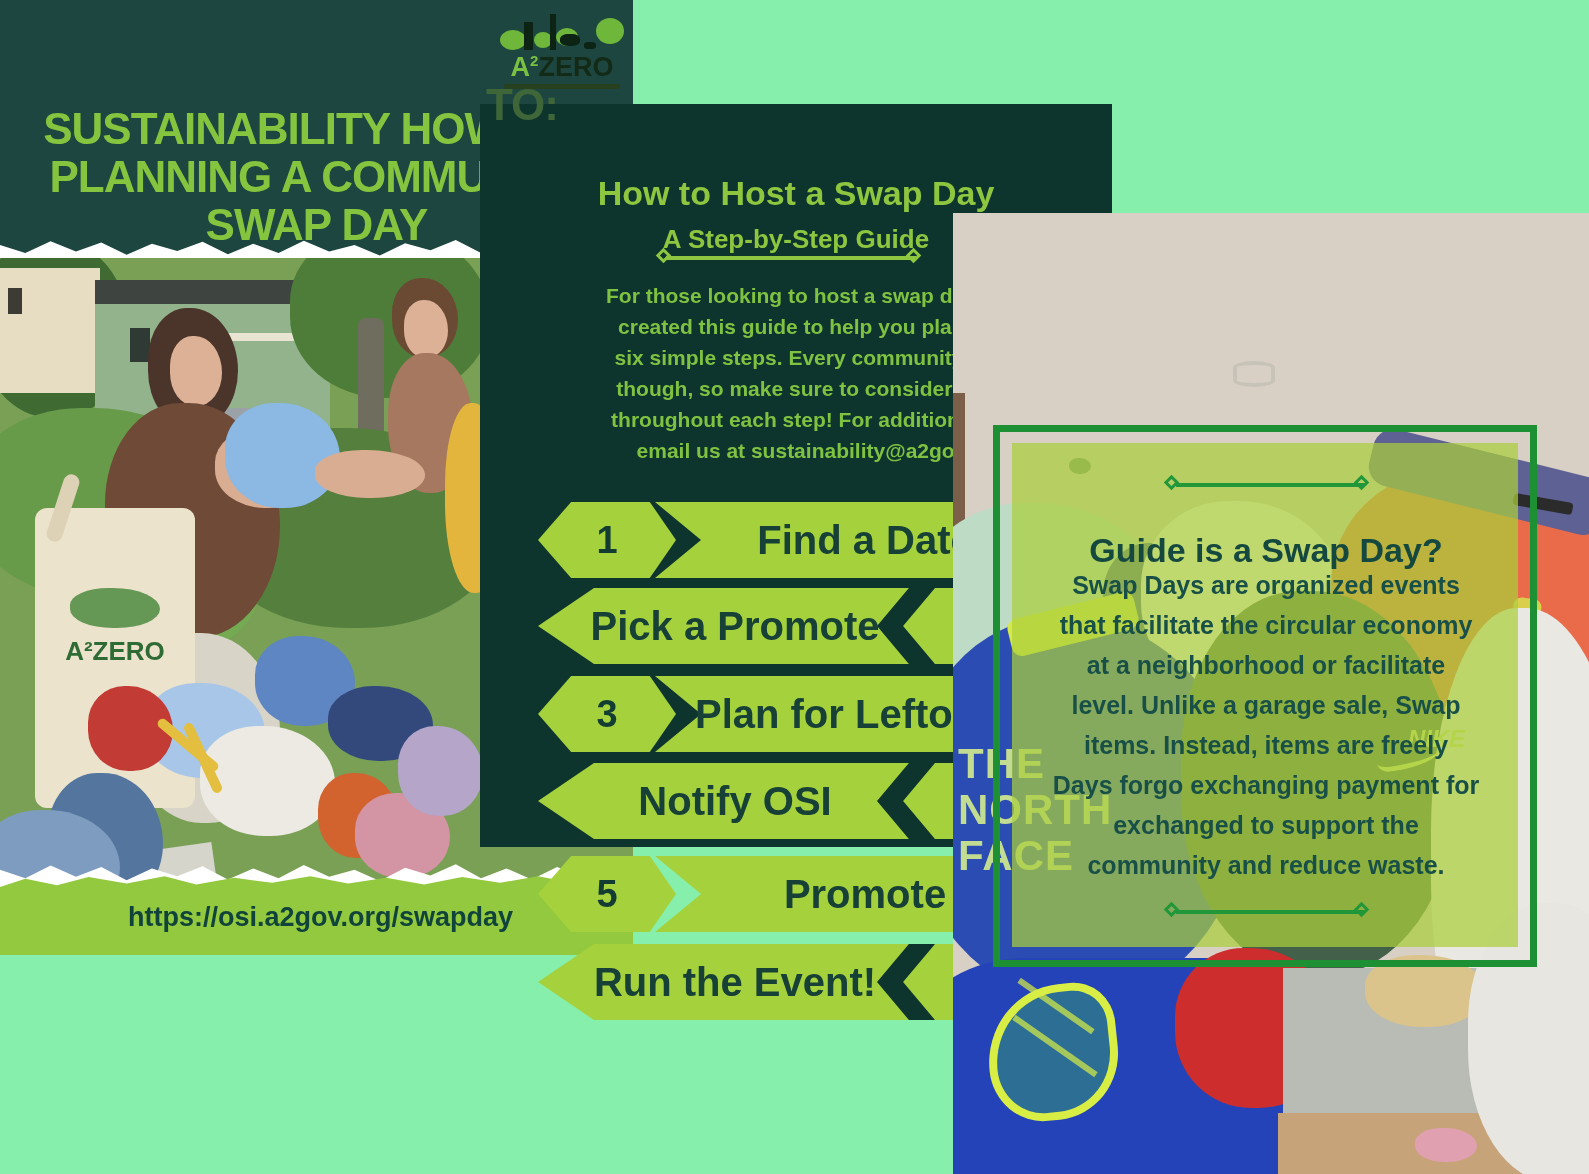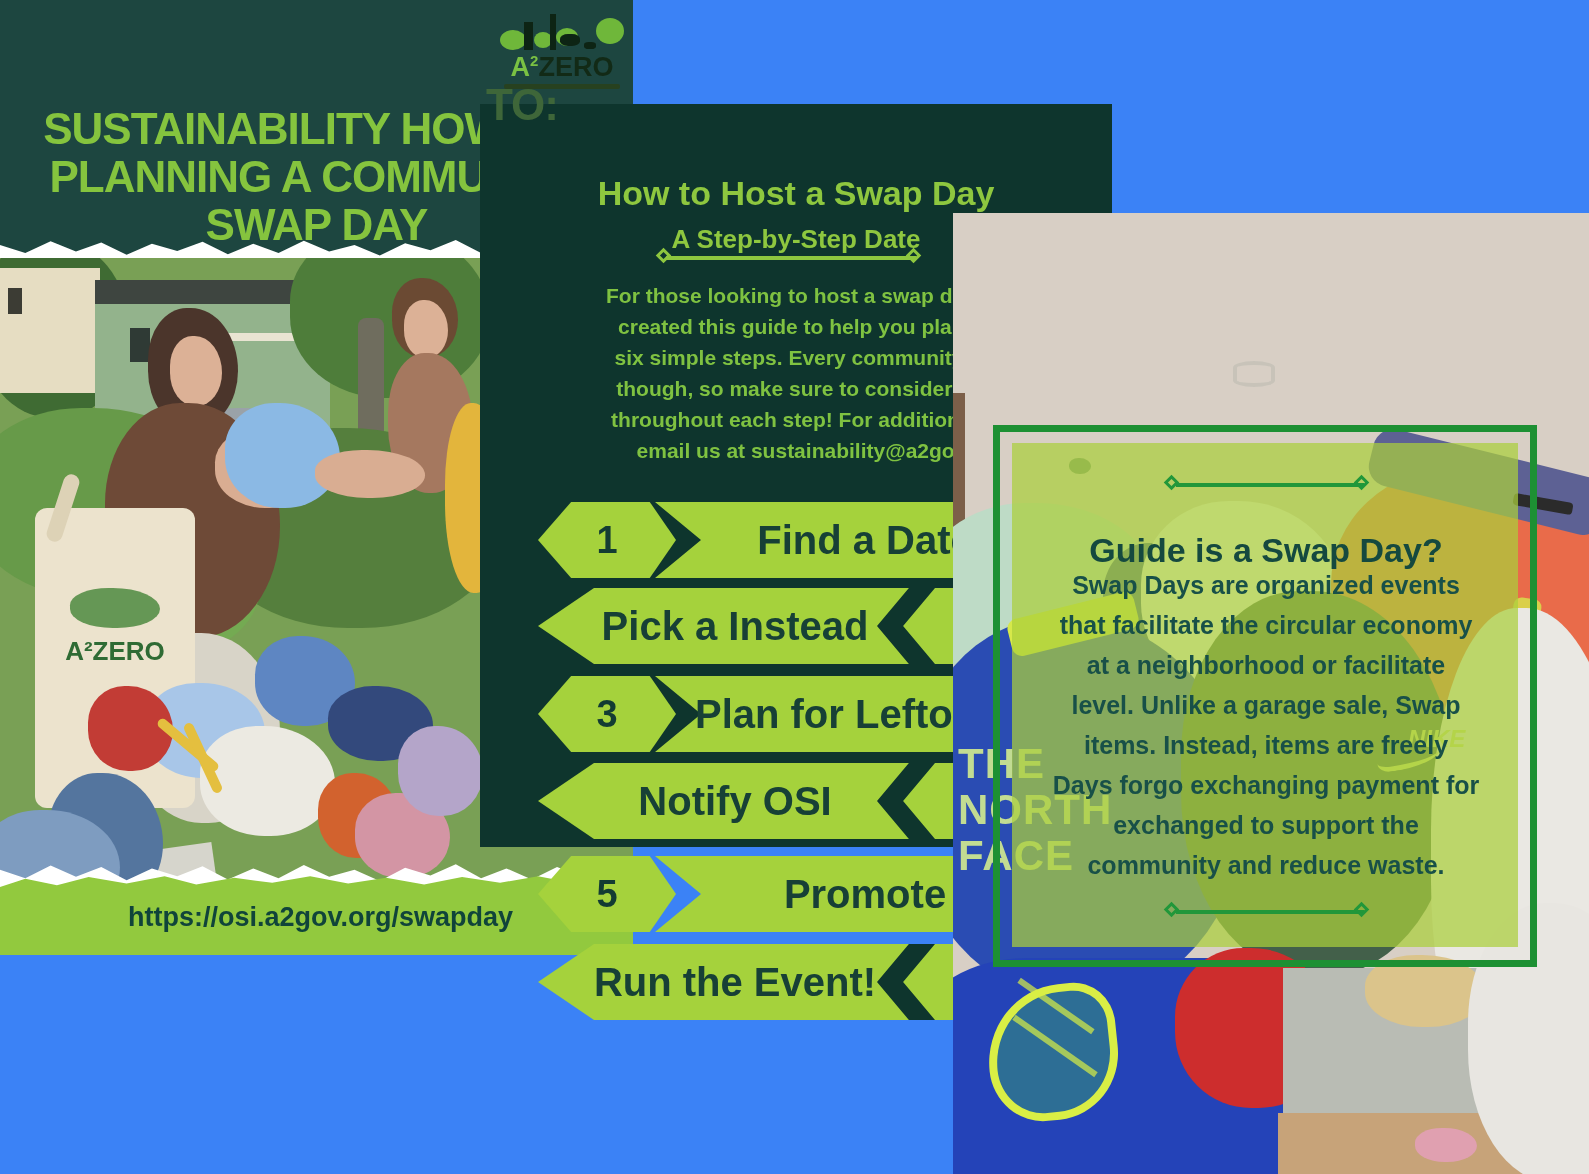--- a/index.html
+++ b/index.html
@@ -1,17 +1,17 @@
 <!DOCTYPE html>
 <html><head>
 <meta charset="utf-8">
 <style>
   html,body{margin:0;padding:0;background:#ffffff;}
   *{box-sizing:border-box;font-family:"Liberation Sans", sans-serif;}
-  .canvas{position:relative;width:1589px;height:1174px;background:#3b82f6;overflow:hidden;}
+  .canvas{position:relative;width:1589px;height:1174px;background:#86efac;overflow:hidden;}
   .abs{position:absolute;}
 
   
   .flyer-left{position:absolute;left:0;top:0;width:633px;height:955px;background:#1d4640;z-index:1;overflow:hidden;}
   .lf-title{position:absolute;left:0;top:76px;width:633px;text-align:center;color:#85c43e;
     font-weight:bold;font-size:44px;line-height:48px;letter-spacing:-1px;}
   .logo{position:absolute;left:498px;top:8px;width:128px;height:88px;}
   .logo .sky{position:absolute;left:0;top:2px;width:128px;height:44px;}
   .logo .t1{position:absolute;background:#6fb73a;border-radius:50%;}
   .logo .dk{position:absolute;background:#0d2414;}
@@ -149,21 +149,21 @@
 
     <div class="url-band">
       <span class="url-text">https://osi.a2gov.org/swapday</span>
     </div>
   </section>
 
   <section class="flyer-mid">
     <span class="ghost">TO:</span>
 
     <h2 class="mid-head">How to Host a Swap Day</h2>
-    <h3 class="mid-sub">A Step-by-Step Date</h3>
+    <h3 class="mid-sub">A Step-by-Step Guide</h3>
 
     <div class="divider" style="left:186px;top:152px;width:250px;"></div>
     <span class="diamond" style="left:178px;top:146px;"></span>
     <span class="diamond" style="left:428px;top:146px;"></span>
 
     <div class="intro">
       <div>For those looking to host a swap day, we</div>
       <div>created this guide to help you plan the</div>
       <div>six simple steps. Every community is u</div>
       <div>though, so make sure to consider your</div>
@@ -173,21 +173,21 @@
 
     <div class="step-row" style="top:398px;">
       <span class="hexbadge">1</span>
       <span class="band-r"></span>
       <span class="step-label lbl-odd">Find a Date</span>
     </div>
 
     <div class="step-row" style="top:484px;">
       <span class="band-l"></span>
       <span class="chev-l"></span>
-      <span class="step-label lbl-even">Pick a Instead</span>
+      <span class="step-label lbl-even">Pick a Promote</span>
     </div>
 
     <div class="step-row" style="top:572px;">
       <span class="hexbadge">3</span>
       <span class="band-r"></span>
       <span class="step-label lbl-odd">Plan for Leftovers</span>
     </div>
 
     <div class="step-row" style="top:659px;">
       <span class="band-l"></span>

